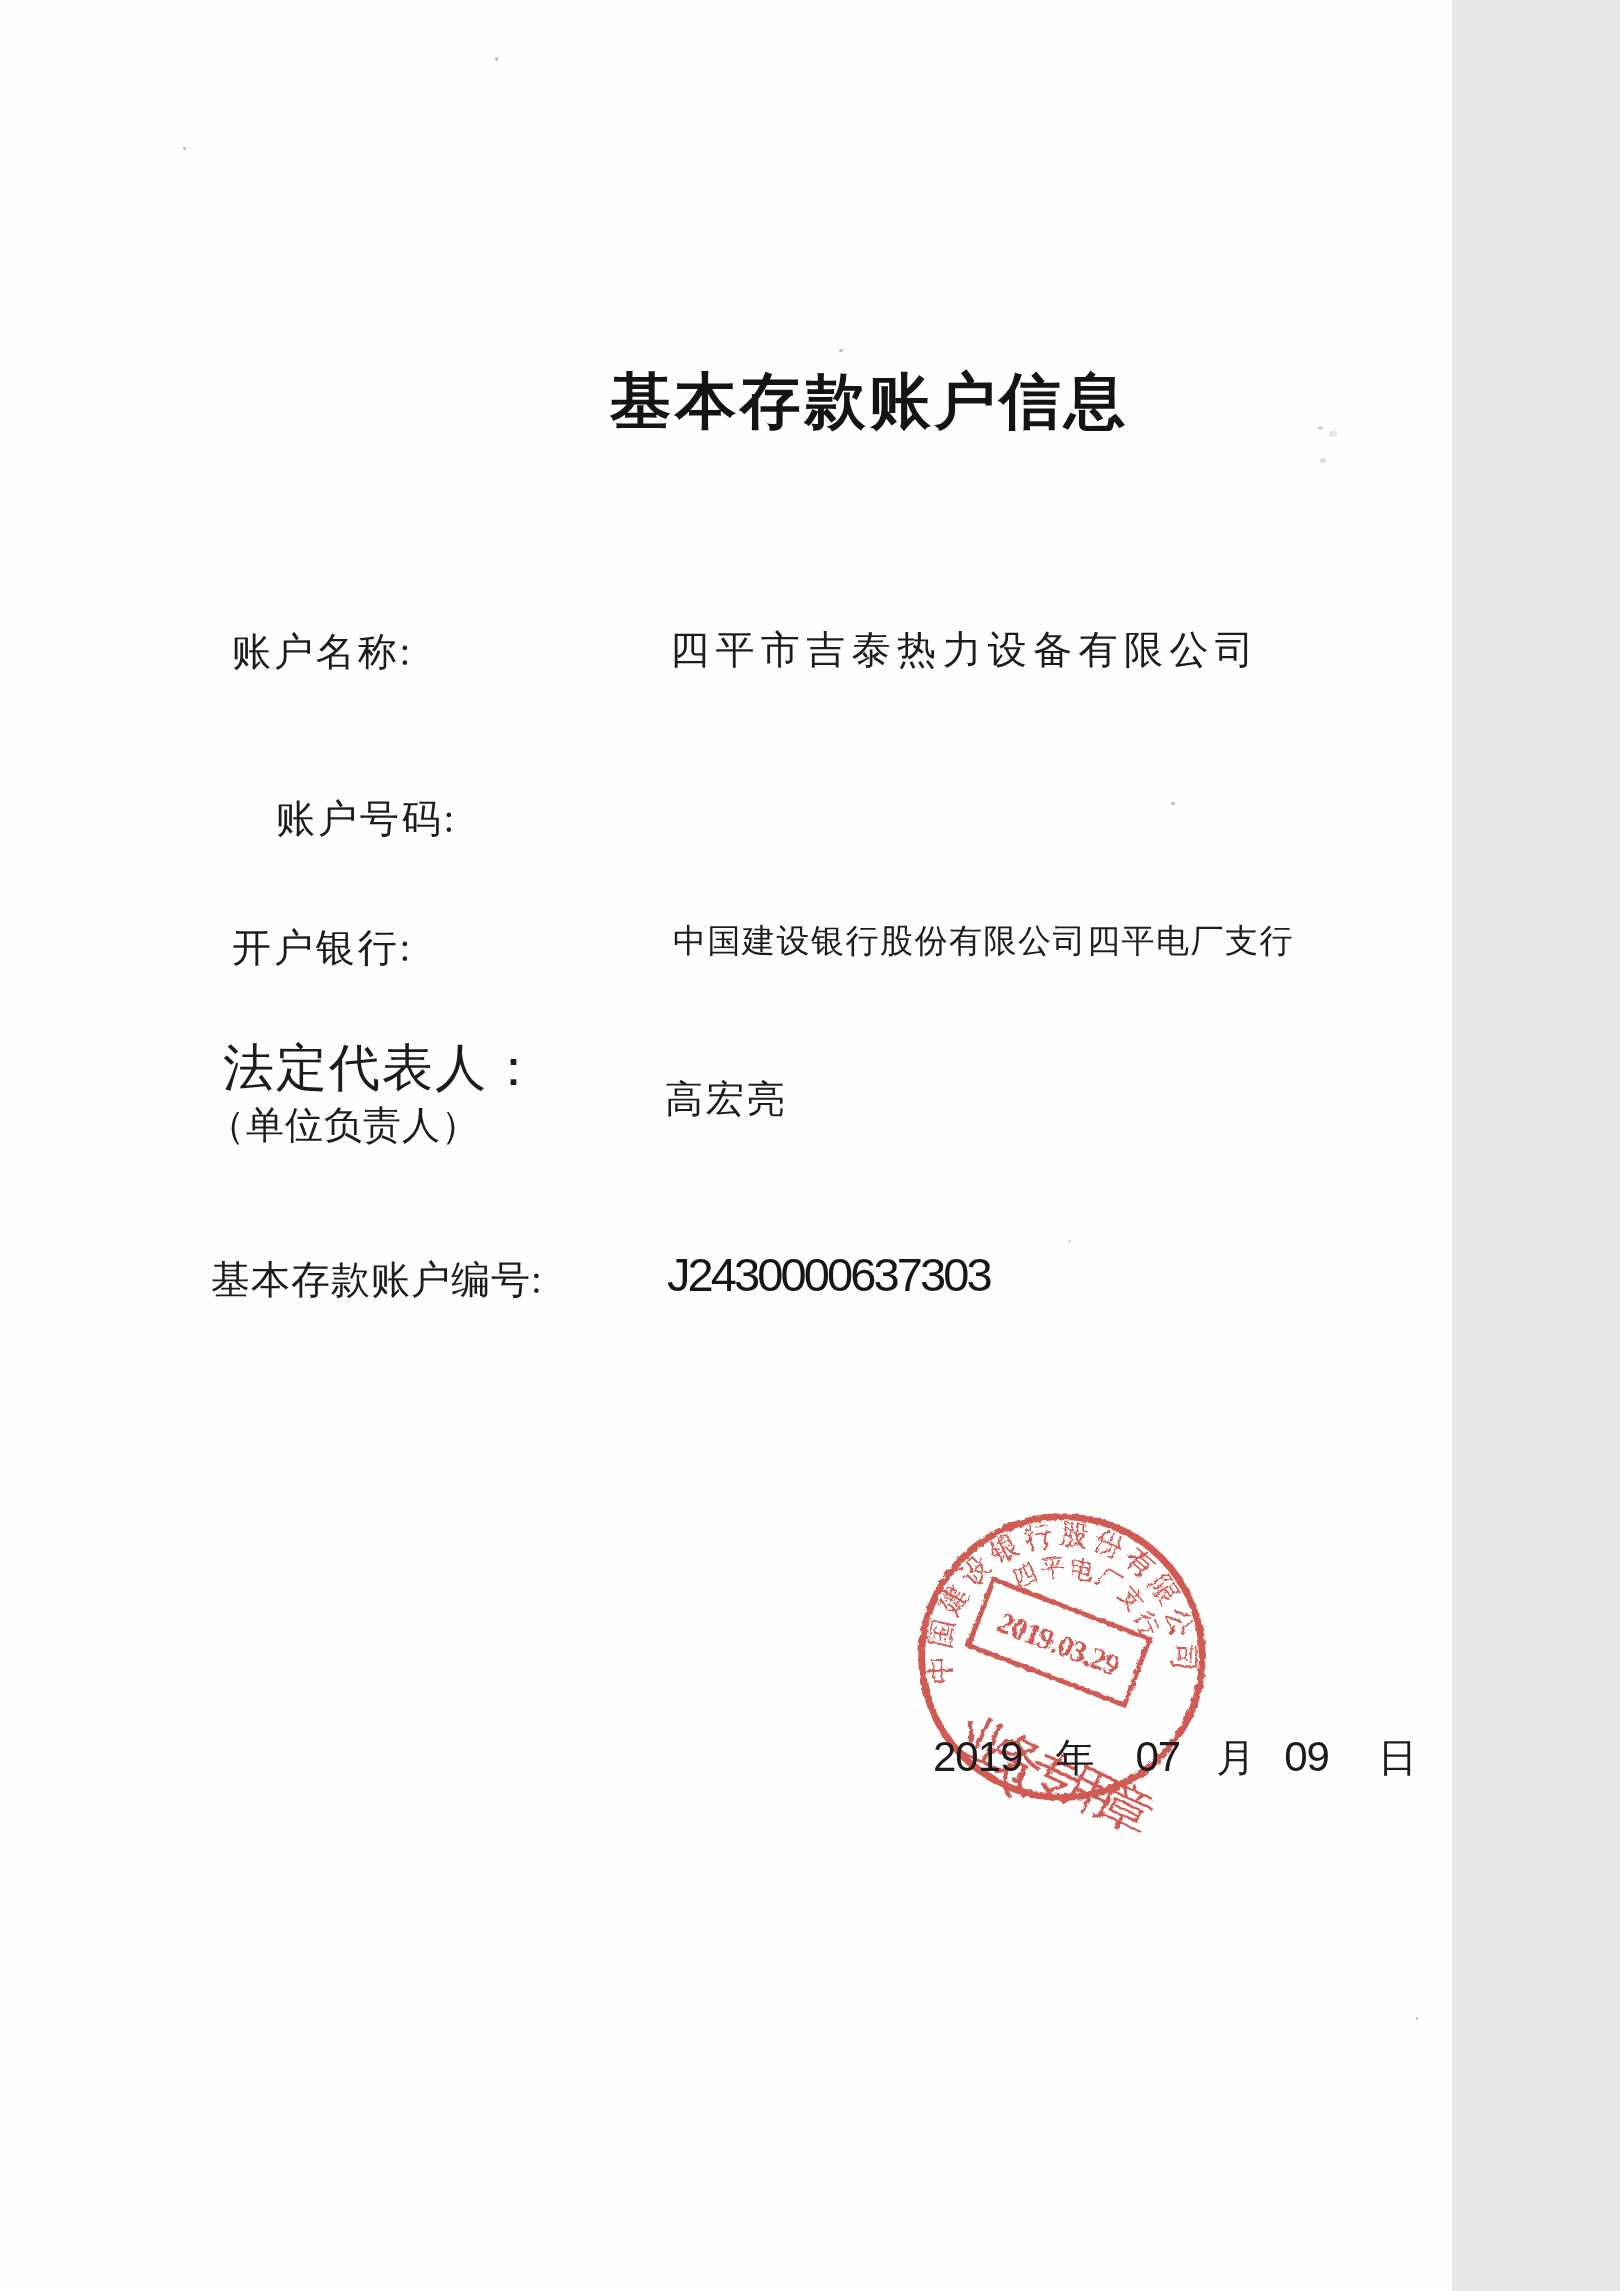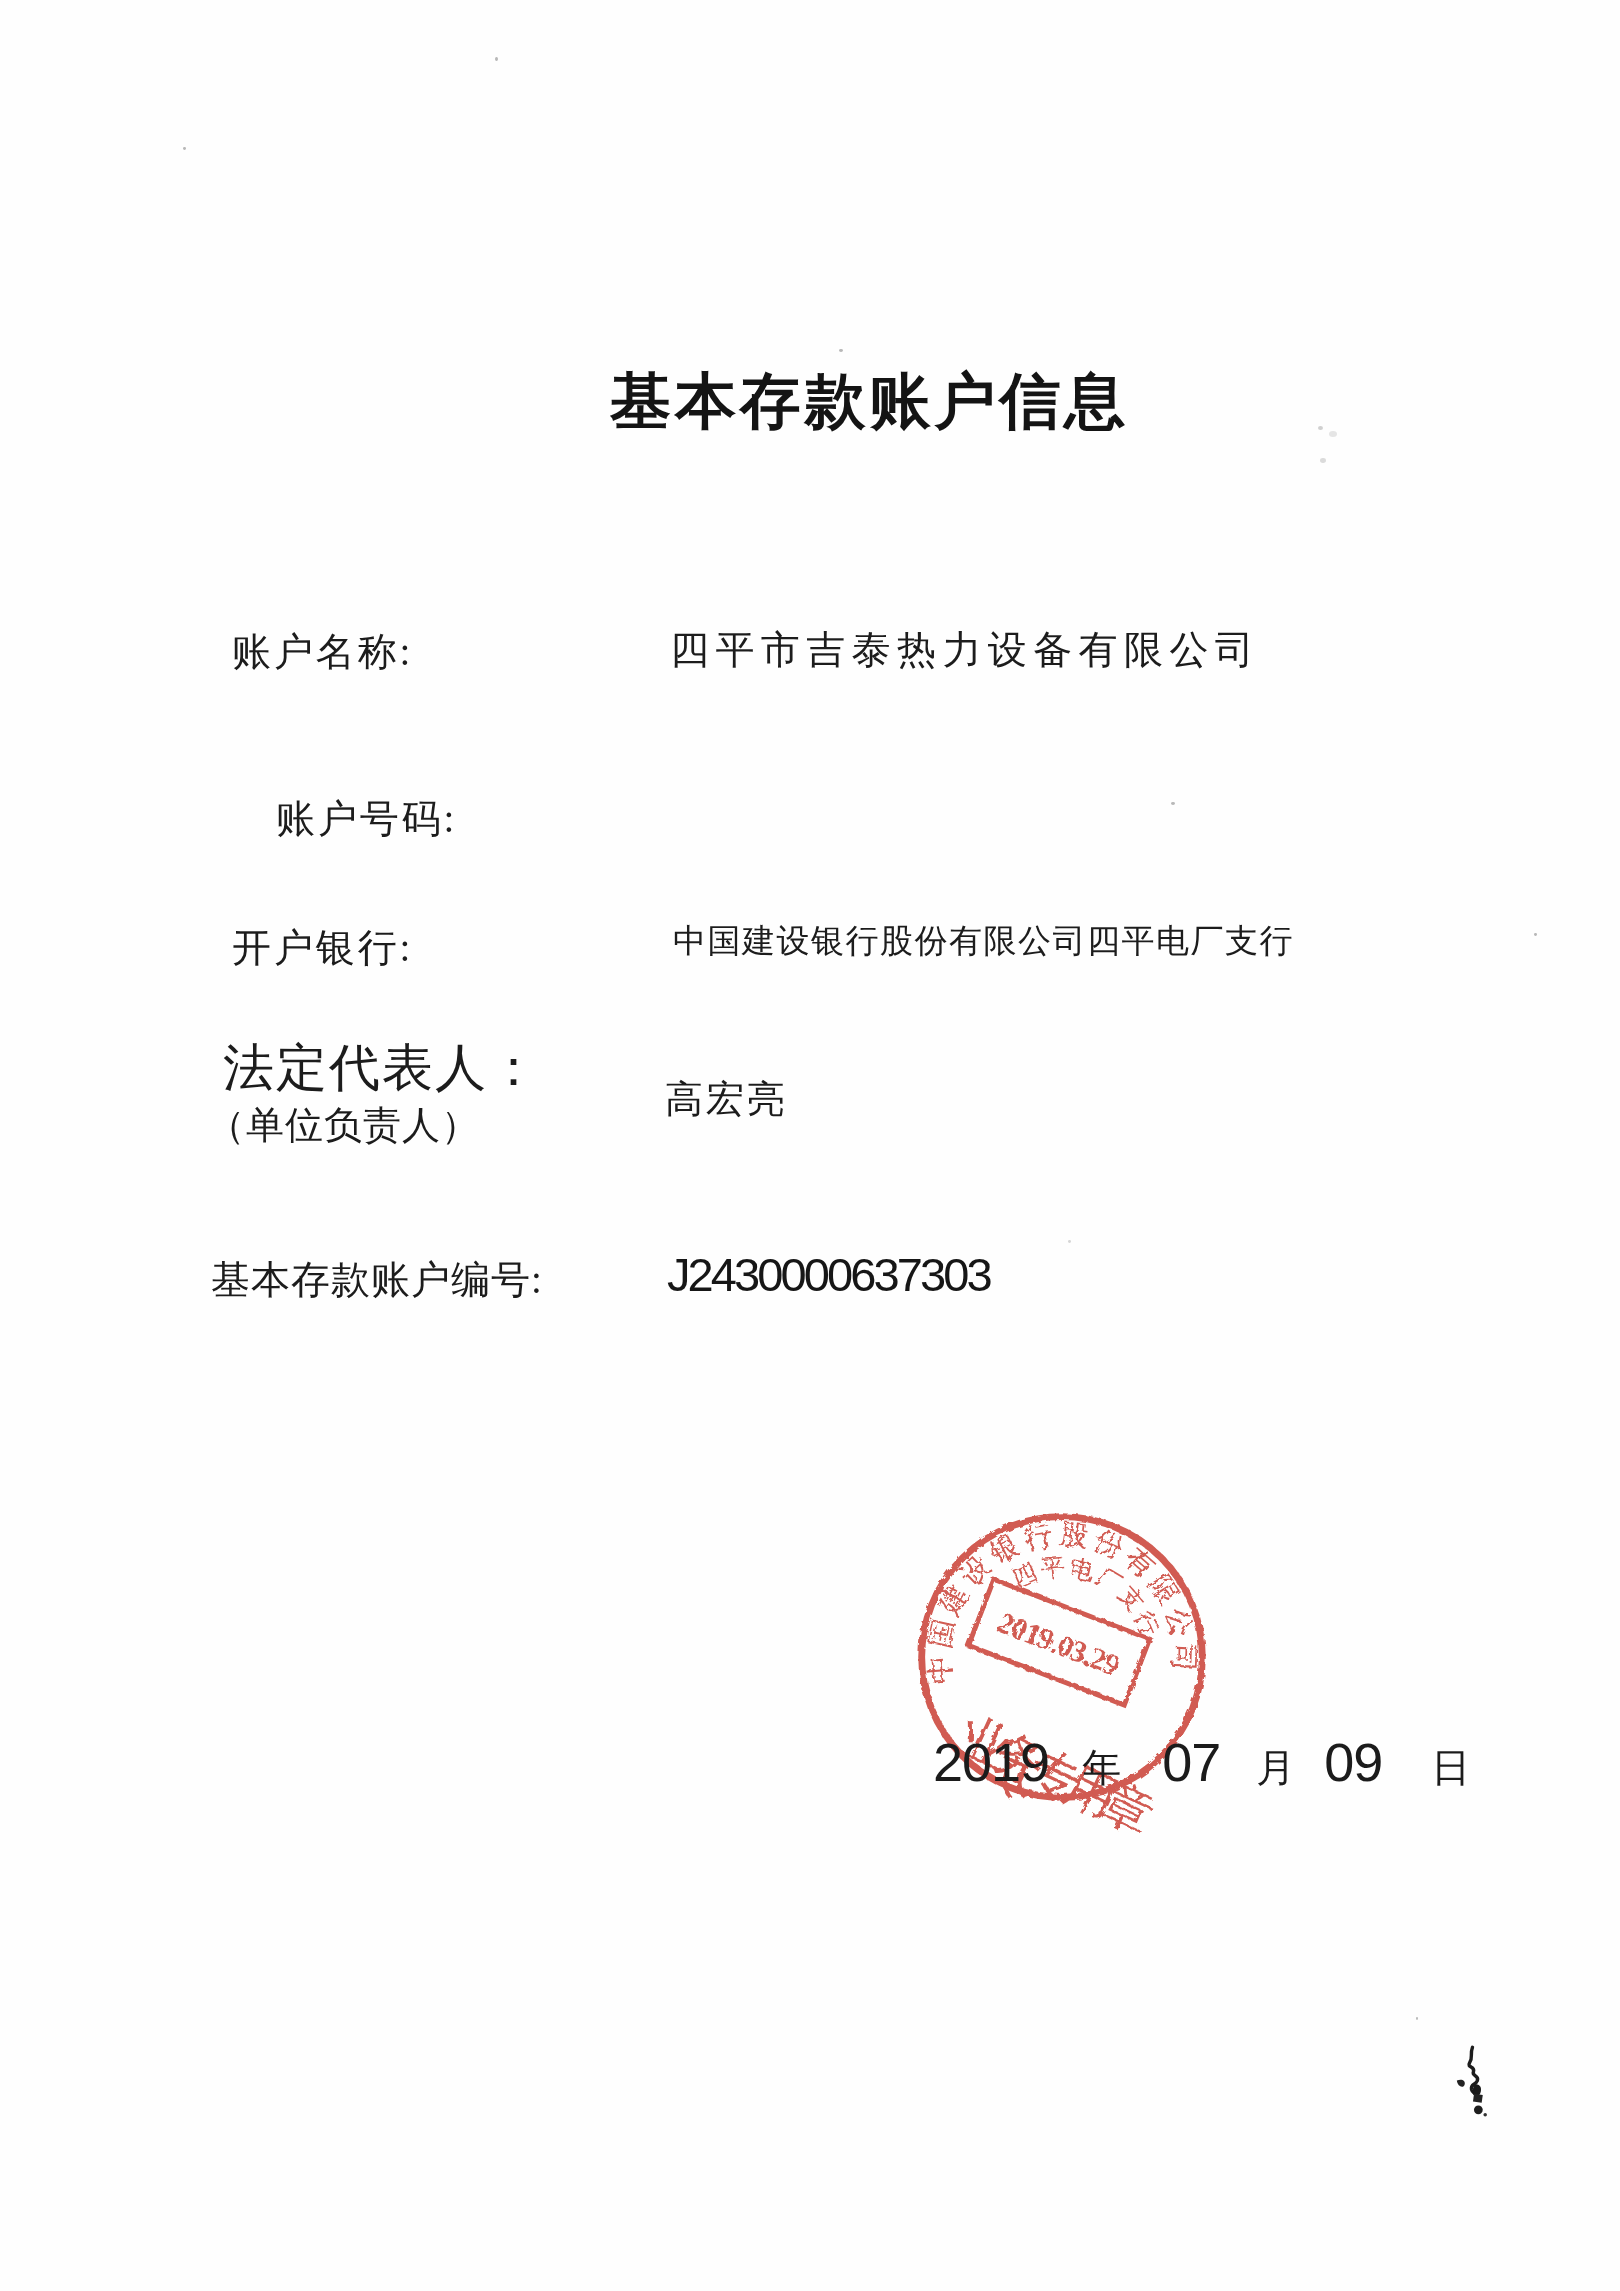--- a/index.html
+++ b/index.html
@@ -1,18 +1,18 @@
 <!DOCTYPE html>
 <html><head>
 <meta charset="utf-8">
 <style>
   html,body{margin:0;padding:0;background:#e8e8e8;}
   .page{
     position:relative;
-    width:1620px;height:2292px;
+    width:1452px;height:2292px;
     background:#fefefe;
     overflow:hidden;
     font-family:"Liberation Serif","DejaVu Serif",serif;
     color:#1d1d1d;
   }
   .title{
     position:absolute;left:610px;top:361px;
     font-size:61px;font-weight:bold;letter-spacing:3.9px;
     color:#141414;margin:0;white-space:nowrap;
   }
@@ -31,21 +31,21 @@
   .r4-l1{left:223px;top:1034px;font-size:51px;letter-spacing:2px;}
   .r4-l2{left:207px;top:1100px;font-size:38px;letter-spacing:1px;}
   .r4-val{left:665px;top:1074px;font-size:38px;letter-spacing:2.9px;}
   .r5-lbl{left:211px;top:1253px;letter-spacing:1px;}
   .r5-val{left:667px;top:1247px;}
   .date-line{
     position:absolute;left:933px;top:1731px;z-index:3;
     display:flex;align-items:baseline;white-space:nowrap;
     color:#1b1b1b;
   }
-  .date-line .dg{font-family:"Liberation Sans","DejaVu Sans",sans-serif;font-size:54px;letter-spacing:-1px;}
+  .date-line .dg{font-family:"Liberation Sans","DejaVu Sans",sans-serif;font-size:42px;letter-spacing:-1px;}
   .date-line .cjk{font-size:39px;}
   .g1{margin-left:33px;} .g2{margin-left:41px;text-align:center;} .g3{margin-left:36px;}
   .g4{margin-left:29px;} .g5{margin-left:49px;}
   .stamp{
     position:absolute;left:905px;top:1500px;width:314px;height:314px;
     z-index:2;overflow:visible;opacity:0.87;
     mix-blend-mode:multiply;
   }
   .stamp text{font-family:"Liberation Serif","DejaVu Serif",serif;}
   .speck{position:absolute;border-radius:50%;background:#9a9a9a;opacity:.7;}

